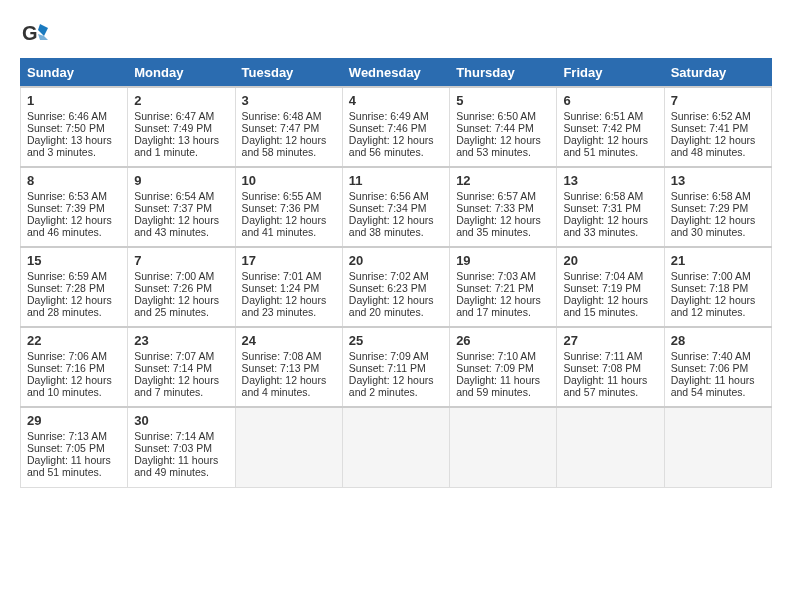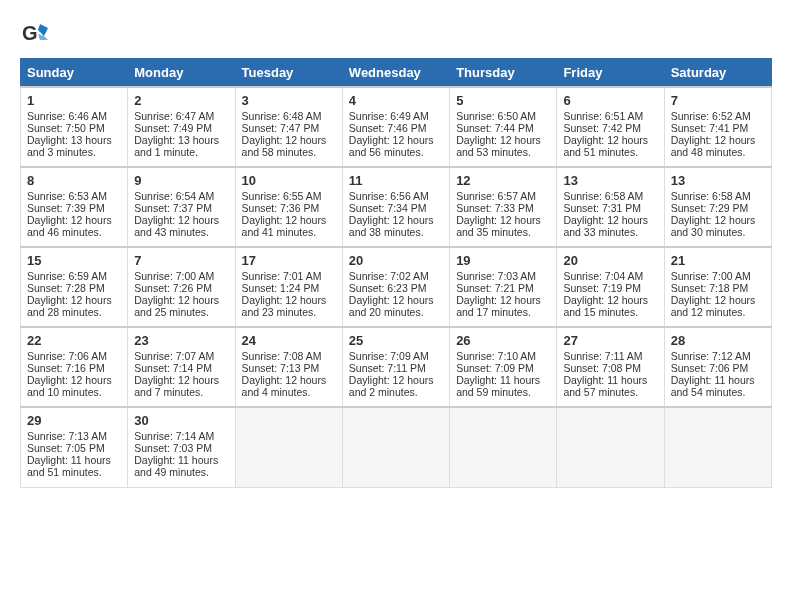--- a/index.html
+++ b/index.html
@@ -272,21 +272,21 @@
         <span>Daylight: 11 hours and 59 minutes.</span>
       </td>
         <td>
         <span class="day-num">27</span>
         <span>Sunrise: 7:11 AM</span><br>
         <span>Sunset: 7:08 PM</span><br>
         <span>Daylight: 11 hours and 57 minutes.</span>
       </td>
         <td>
         <span class="day-num">28</span>
-        <span>Sunrise: 7:12 AM</span><br>
+        <span>Sunrise: 7:40 AM</span><br>
         <span>Sunset: 7:06 PM</span><br>
         <span>Daylight: 11 hours and 54 minutes.</span>
       </td>
       </tr>
       <tr class="week-row">
         <td>
         <span class="day-num">29</span>
         <span>Sunrise: 7:13 AM</span><br>
         <span>Sunset: 7:05 PM</span><br>
         <span>Daylight: 11 hours and 51 minutes.</span>

